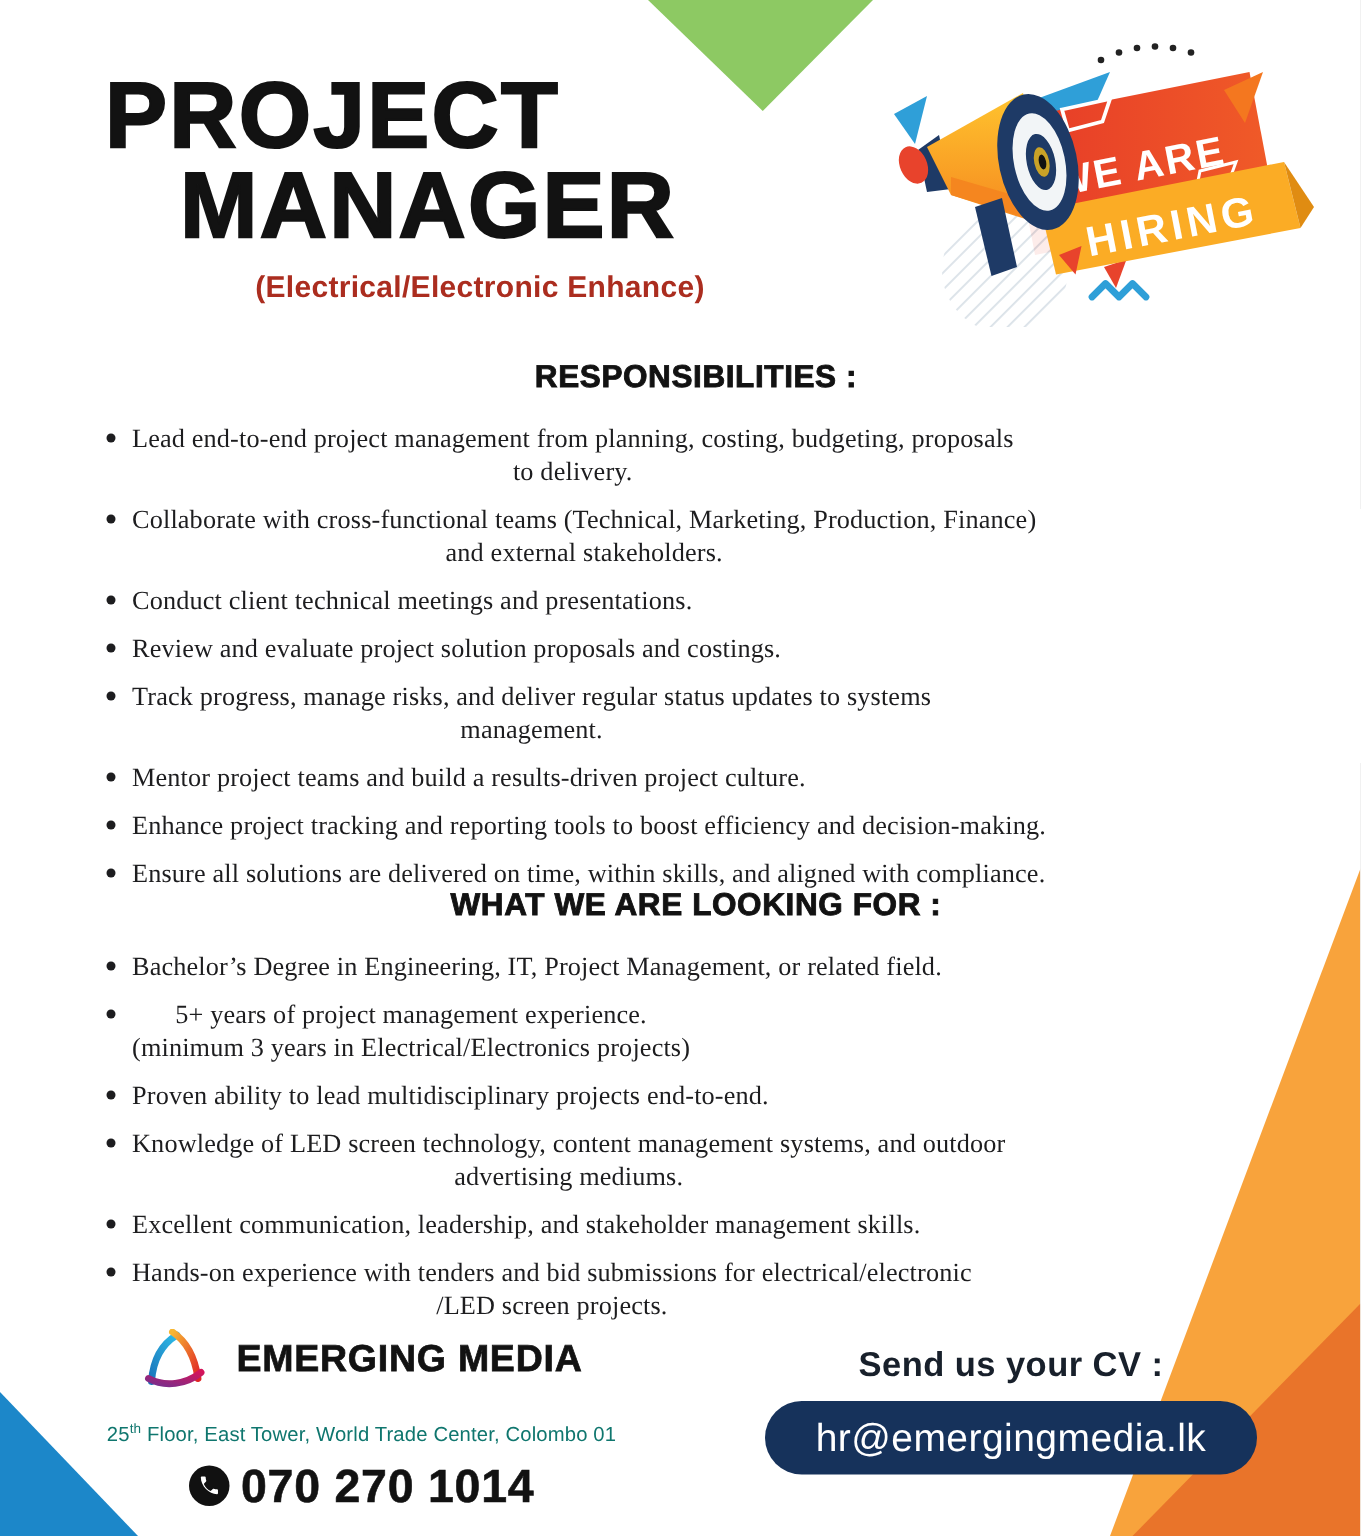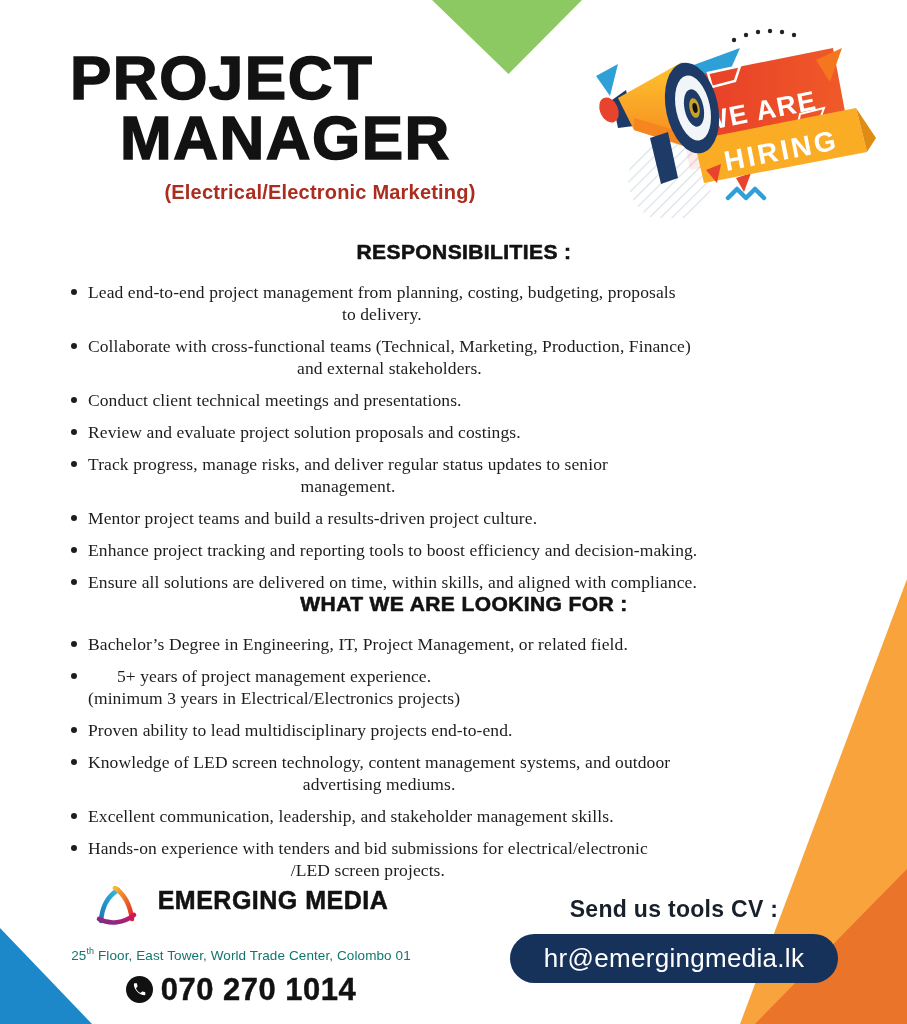--- a/index.html
+++ b/index.html
@@ -57,21 +57,21 @@
   }
   .bullet-text {
     font-size: 17.5px; line-height: 1.26; color: #1d1d1f;
     white-space: pre-line; letter-spacing: 0.1px;
   }
   
   .footer-left {
     position: absolute; left: 36px; top: 886px; width: 410px;
     text-align: center; z-index: 2;
   }
-  .brand-row { display: inline-flex; align-items: flex-start; gap: 20px; }
+  .brand-row { display: inline-flex; align-items: center; gap: 20px; }
   .brand-name {
     font-size: 25px; font-weight: 800; color: #121212;
     letter-spacing: 0.5px; -webkit-text-stroke: 0.5px #121212;
   }
   .address {
     margin-top: 16px; font-size: 13.5px; font-weight: 400; color: #0f766e;
     letter-spacing: 0.1px;
   }
   .address sup { font-size: 9px; }
   .phone-row {
@@ -105,21 +105,21 @@
   <div class="deco green-tri"></div>
   <div class="deco blue-tri"></div>
   <svg class="deco orange-wedge" viewBox="0 0 180 450" preserveAspectRatio="none" width="180" height="450">
     <polygon points="180,5 180,450 13,450" fill="#f8a33c"></polygon>
     <polygon points="180,295 180,450 28,450" fill="#e9742a"></polygon>
   </svg>
 
   <div class="title-block">
     <div class="title-line">PROJECT</div>
     <div class="title-line title-line2">MANAGER</div>
-    <div class="subtitle">(Electrical/Electronic Marketing)</div>
+    <div class="subtitle">(Electrical/Electronic Enhance)</div>
   </div>
 
   <svg class="hiring-graphic" width="300" height="200" viewBox="0 0 300 200">
     <defs>
       <linearGradient id="gradRed" x1="0" y1="0" x2="1" y2="0">
         <stop offset="0" stop-color="#e63a28"></stop>
           <stop offset="1" stop-color="#f05b28"></stop>
       </linearGradient>
       <linearGradient id="gradCone" x1="0" y1="0" x2="0" y2="1">
         <stop offset="0" stop-color="#ffc42e"></stop>
@@ -197,21 +197,21 @@
       <li class="bullet-item">
           <span class="bullet-dot"></span>
           <span class="bullet-text">Conduct client technical meetings and presentations.</span>
         </li>
       <li class="bullet-item">
           <span class="bullet-dot"></span>
           <span class="bullet-text">Review and evaluate project solution proposals and costings.</span>
         </li>
       <li class="bullet-item">
           <span class="bullet-dot"></span>
-          <span class="bullet-text">Track progress, manage risks, and deliver regular status updates to senior
+          <span class="bullet-text">Track progress, manage risks, and deliver regular status updates to systems
 management.</span>
         </li>
       <li class="bullet-item">
           <span class="bullet-dot"></span>
           <span class="bullet-text">Mentor project teams and build a results-driven project culture.</span>
         </li>
       <li class="bullet-item">
           <span class="bullet-dot"></span>
           <span class="bullet-text">Enhance project tracking and reporting tools to boost efficiency and decision-making.</span>
         </li>
@@ -283,17 +283,17 @@
       <span class="phone-icon-circle">
         <svg width="15" height="15" viewBox="0 0 24 24">
           <path fill="#ffffff" d="M6.6 10.8c1.5 3 3.9 5.4 6.9 6.9l2.3-2.3c.3-.3.7-.4 1-.2 1.1.4 2.3.6 3.5.6.6 0 1 .4 1 1V20c0 .6-.4 1-1 1C11.8 21 3 12.2 3 3c0-.6.4-1 1-1h3.2c.6 0 1 .4 1 1 0 1.2.2 2.4.6 3.5.1.3 0 .7-.2 1l-2.3 2.3z"></path>
         </svg>
       </span>
       <span class="phone-number">070 270 1014</span>
     </div>
   </div>
 
   <div class="footer-right">
-    <div class="cv-prompt">Send us tools CV :</div>
+    <div class="cv-prompt">Send us your CV :</div>
     <button class="email-pill">hr@emergingmedia.lk</button>
   </div>
 
 </div>
 
 </body></html>

